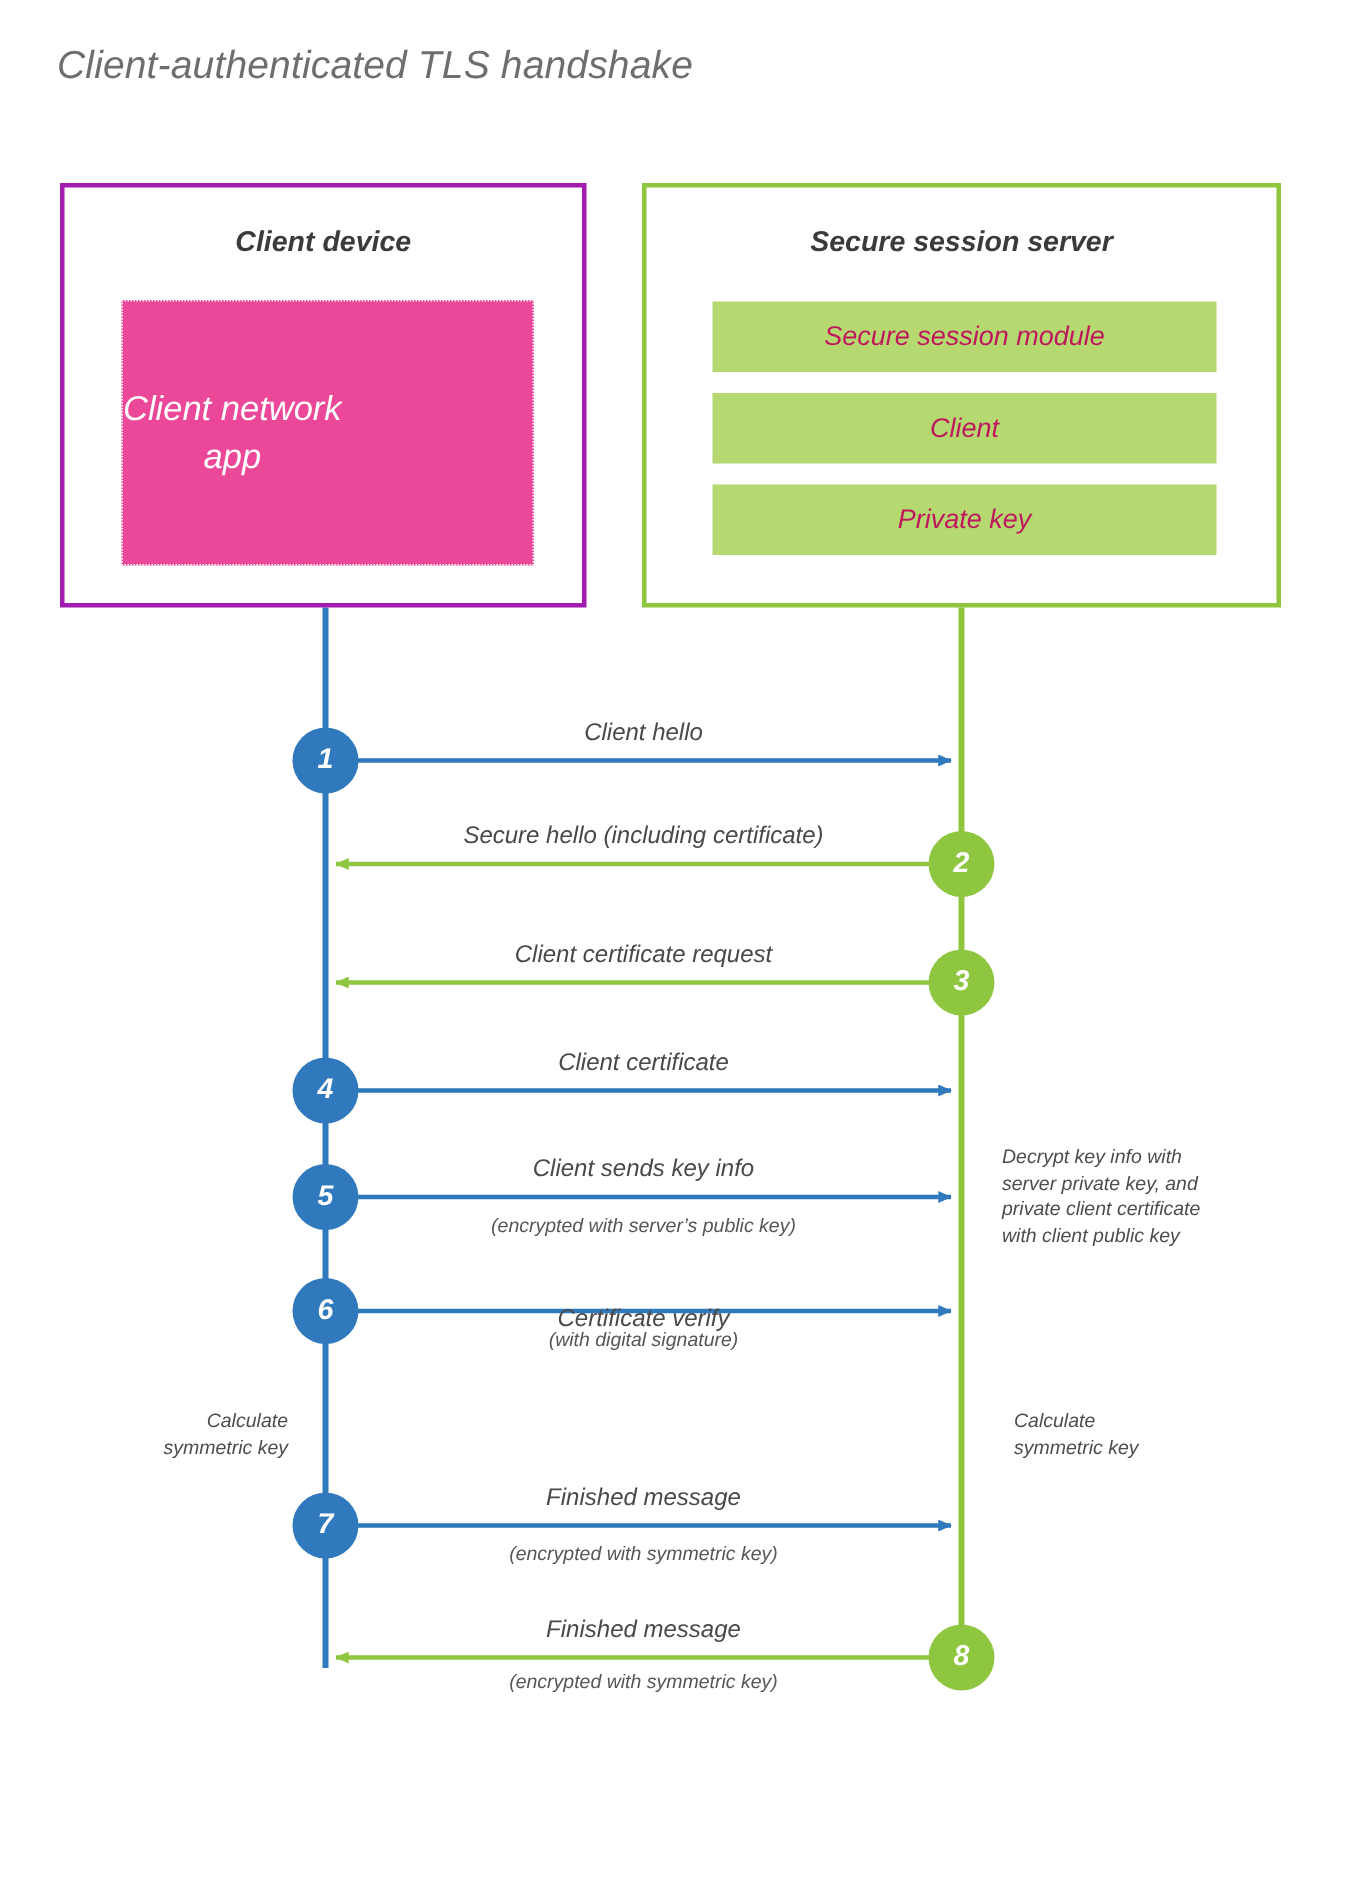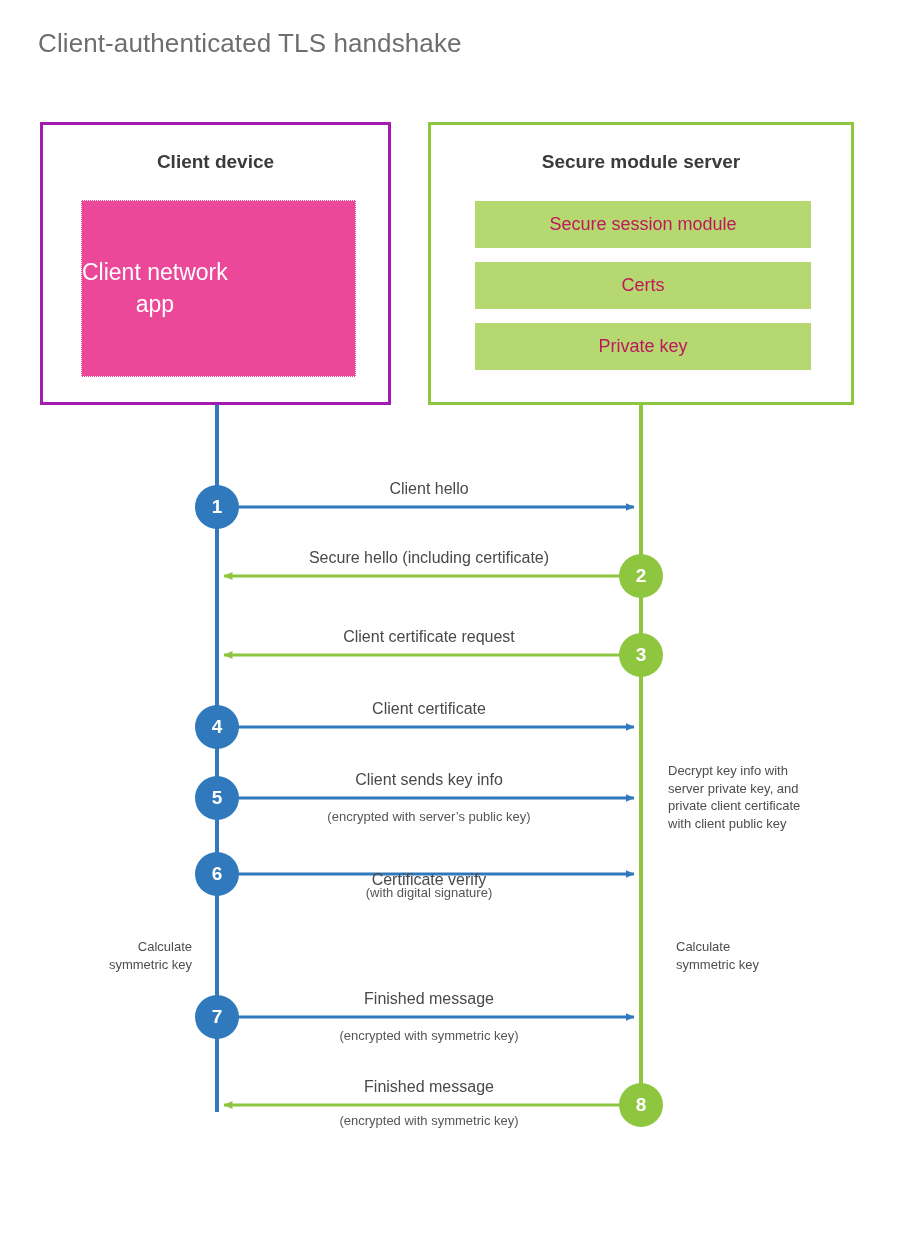--- a/index.html
+++ b/index.html
@@ -11,20 +11,21 @@
     width: 900px;
     height: 1256px;
     font-family: "Liberation Sans", sans-serif;
     position: relative;
     overflow: hidden;
   }
   #diagram-root {
     position: relative;
     width: 900px;
     height: 1256px;
+    font-style: italic;
   }
 
   
   .page-title {
     position: absolute;
     left: 38px;
     top: 28px;
     font-size: 26px;
     font-weight: 300;
     color: #6e6e6e;
@@ -195,24 +196,24 @@
     <div class="participant-title">Client device</div>
     <div class="client-app">
       <span>
         <span>Client network</span><br>
         <span>app</span>
       </span>
     </div>
   </div>
 
   <div class="participant-box server">
-    <div class="participant-title">Secure module server</div>
+    <div class="participant-title">Secure session server</div>
     <div class="server-stack">
       <div class="server-module">Secure session module</div>
-      <div class="server-module">Certs</div>
+      <div class="server-module">Client</div>
       <div class="server-module">Private key</div>
     </div>
   </div>
 
   <div class="step-badge client-side" style="left:217px; top:507px;">1</div>
   <div class="step-badge server-side" style="left:641px; top:576px;">2</div>
   <div class="step-badge server-side" style="left:641px; top:655px;">3</div>
   <div class="step-badge client-side" style="left:217px; top:727px;">4</div>
   <div class="step-badge client-side" style="left:217px; top:798px;">5</div>
   <div class="step-badge client-side" style="left:217px; top:874px;">6</div>

